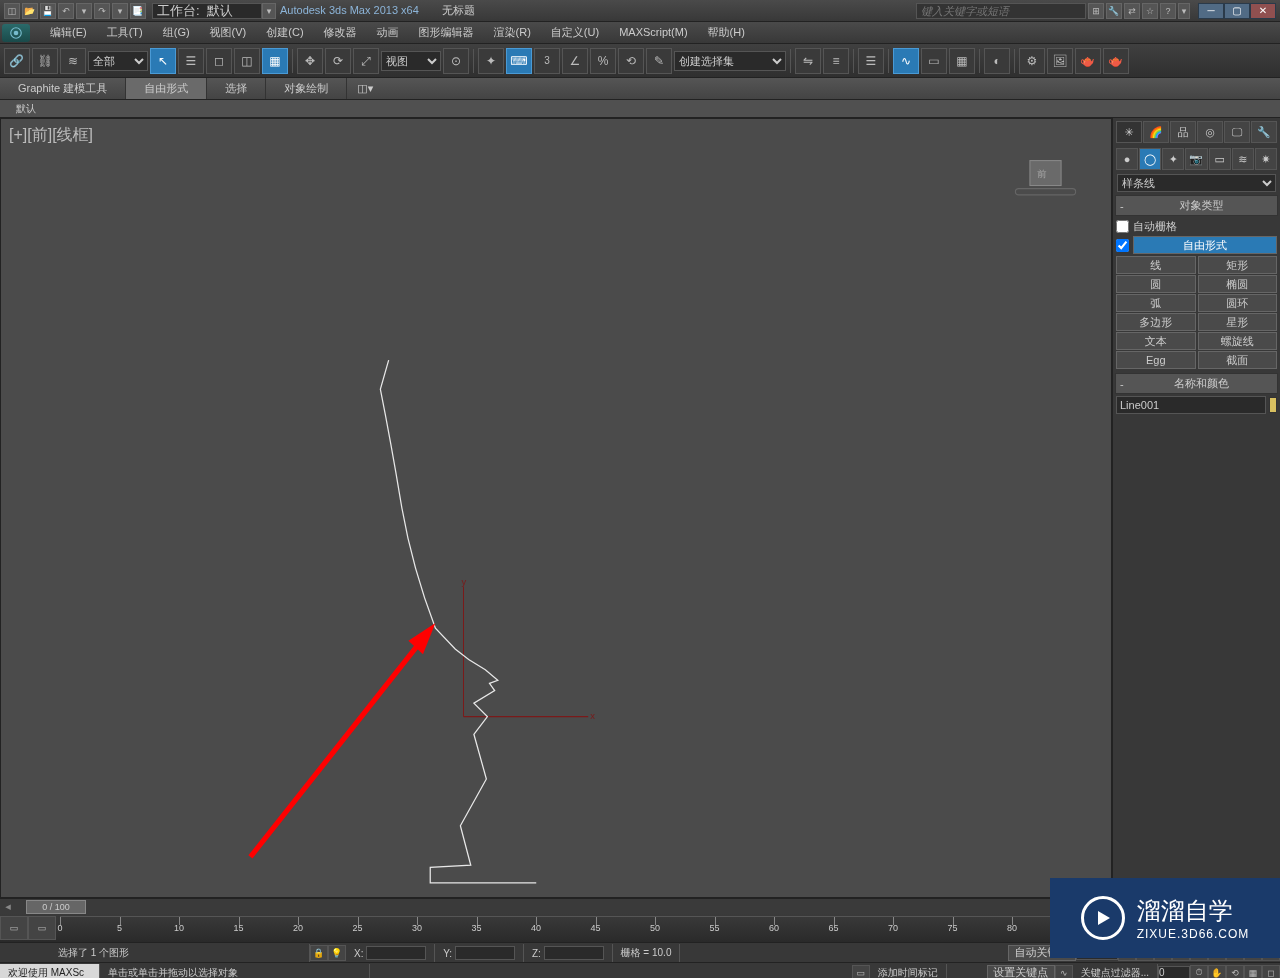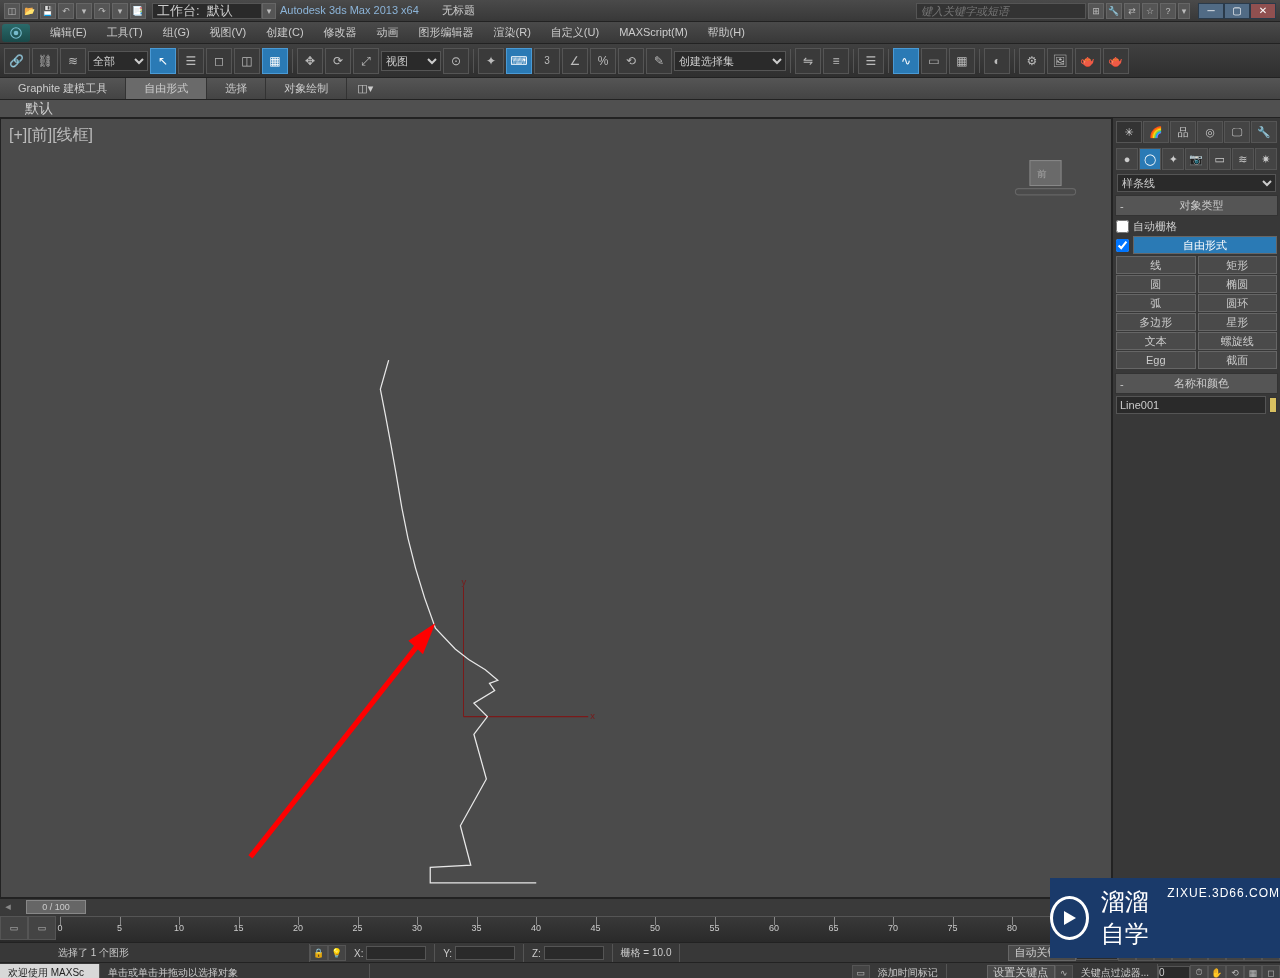--- a/index.html
+++ b/index.html
@@ -28,21 +28,21 @@
 .toolbar { height: 34px; background: linear-gradient(#404040,#2f2f2f); border-bottom: 1px solid #222; display: flex; align-items: center; padding: 0 4px; gap: 2px; }
 .tool-btn { width: 26px; height: 26px; background: #3a3a3a; border: 1px solid #555; display: flex; align-items: center; justify-content: center; font-size: 12px; color: #bbb; }
 .tool-btn.active { background: #2a7ab5; border-color: #4a9ad5; color: #fff; }
 .tool-dropdown { background: #2a2a2a; border: 1px solid #555; color: #ccc; height: 20px; font-size: 11px; }
 .tool-sep { width: 1px; height: 24px; background: #555; margin: 0 2px; }
 
 
 .subbar { height: 22px; background: linear-gradient(#555,#444); border-bottom: 1px solid #222; display: flex; align-items: center; }
 .subbar .tab { padding: 3px 18px; color: #ccc; border-right: 1px solid #333; }
 .subbar .tab.active { background: #6a6a6a; }
-.subbar2 { height: 18px; background: #505050; border-bottom: 1px solid #222; display: flex; align-items: center; padding-left: 25px; font-size: 14px; }
+.subbar2 { height: 18px; background: #505050; border-bottom: 1px solid #222; display: flex; align-items: center; padding-left: 16px; font-size: 10px; }
 
 
 .main { display: flex; height: 780px; }
 .viewport-wrap { flex: 1; position: relative; background: #4b4b4b; border: 1px solid #222; }
 .viewport-label { position: absolute; top: 6px; left: 8px; color: #bbb; font-size: 16px; }
 .viewport-svg { position: absolute; inset: 0; }
 
 
 .cmd-panel { width: 168px; background: #383838; border-left: 1px solid #222; display: flex; flex-direction: column; }
 .cmd-tabs { display: flex; padding: 3px; gap: 1px; }
@@ -75,21 +75,21 @@
 
 
 .status-row { height: 20px; background: #383838; border-top: 1px solid #222; display: flex; align-items: center; font-size: 10px; }
 .status-cell { padding: 2px 8px; border-right: 1px solid #555; }
 .status-input { background: #2a2a2a; border: 1px solid #555; color: #ccc; height: 14px; width: 60px; font-size: 10px; }
 .mini-btn { width: 18px; height: 16px; background: #444; border: 1px solid #555; display: flex; align-items: center; justify-content: center; font-size: 9px; color: #bbb; }
 
 
 .watermark { position: absolute; right: 0; bottom: 20px; width: 230px; height: 80px; background: #1a3a6a; display: flex; align-items: center; justify-content: center; color: #fff; font-size: 24px; gap: 12px; }
 .watermark .play-icon { width: 44px; height: 44px; border: 3px solid #fff; border-radius: 50%; display: flex; align-items: center; justify-content: center; }
-.watermark .texts { display: flex; flex-direction: row; }
+.watermark .texts { display: flex; flex-direction: column; }
 .watermark .sub { font-size: 12px; letter-spacing: 1px; }
 
 svg.icon { width: 14px; height: 14px; }
 </style>
 </head>
 <body>
 
 <div class="title-bar">
   <div class="title-left">
     <div class="title-icon">◫</div>

